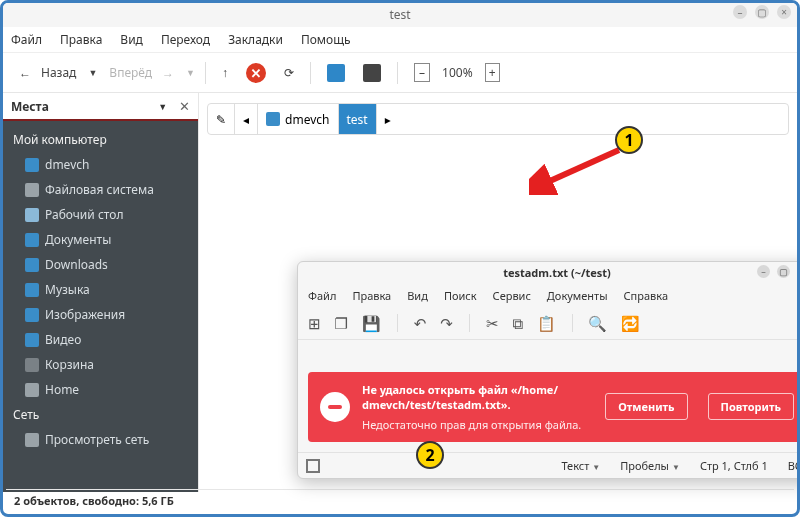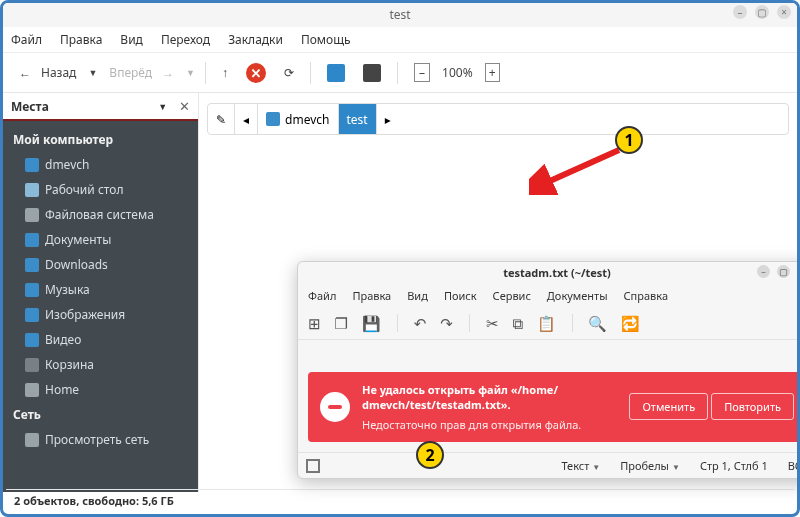--- a/index.html
+++ b/index.html
@@ -12,21 +12,21 @@
   .toolbar { height: 40px; display: flex; align-items: center; padding: 0 10px; gap: 6px; font-size:12px; color:#444; border-bottom:1px solid #e6e6e6;}
   .sep { width:1px; height:22px; background:#ddd; margin:0 4px;}
   .tbtn { padding:4px 6px; border-radius:3px; display:flex; align-items:center; gap:4px; }
   .ico { width:18px; height:18px; display:inline-block; }
   .red-circle{width:20px;height:20px;border-radius:50%;background:#dd3b25;display:flex;align-items:center;justify-content:center;color:#fff;font-weight:bold;font-size:13px;}
   .body { display:flex; height: calc(100% - 24px - 26px - 40px - 22px); }
   .sidebar { width:196px; background:#fff; border-right:1px solid #e6e6e6; display:flex; flex-direction:column; font-size:12px;}
   .side-head { height:28px; display:flex; align-items:center; justify-content:space-between; padding:0 8px; border-bottom:2px solid #7f1d1d; font-weight:bold; color:#333;}
   .side-head .x { font-weight:normal; color:#666; font-size:13px;}
   .side-tree { flex:1; background:#434a4f; color:#d8dee2; overflow:auto; padding:6px 0 10px;}
-  .cat { padding:4px 10px; font-weight:bold; color:#f0f0f0; }
+  .cat { padding:4px 10px; font-weight:normal; color:#f0f0f0; }
   .item { padding:4px 10px 4px 22px; display:flex; align-items:center; gap:6px; }
   .ficon { width:14px;height:14px; background:#3a8dc8; border-radius:2px; position:relative; }
   .ficon.light{background:#8bb9d8;}
   .ficon.dark{background:#9aa3a8;}
   .ficon.trash{background:#7a8186;}
   .main { flex:1; position:relative; background:#fff; }
   .pathbar { height:32px; margin:10px 8px 0 8px; display:flex; align-items:center; border:1px solid #ddd; border-radius:4px; font-size:12px; }
   .pathbtn{padding:0 8px;height:100%;display:flex;align-items:center;border-right:1px solid #ddd;}
   .pathbtn.active{background:#2e87c8;color:#fff;}
   .icons-area{padding:30px 30px; display:flex; gap:90px;}
@@ -53,21 +53,21 @@
   .ebtn.close{background:#31a3e0;color:#fff;}
   .e-menu{height:22px;padding:0 10px;display:flex;gap:16px;align-items:center;font-size:11px;color:#333;}
   .e-tool{height:34px;padding:0 10px;display:flex;align-items:center;gap:14px;color:#555;font-size:15px;border-bottom:1px solid #e2e2e2;}
   .tsep{width:1px;height:18px;background:#ddd;margin:0 2px;}
   .e-body{flex:1;padding:10px;display:flex;align-items:flex-end;}
   .errbar{flex:1;background:#ed3f49;color:#fff;border-radius:4px;padding:10px 12px;display:flex;align-items:center;gap:12px;font-size:11px;}
   .errico{width:30px;height:30px;border-radius:50%;background:#fff;display:flex;align-items:center;justify-content:center;}
   .errico span{width:14px;height:4px;background:#ed3f49;border-radius:2px;}
   .errtxt{flex:1;line-height:1.4;}
   .errtxt .bold{font-weight:bold;}
-  .ebtns-row{display:flex;gap:3px;}
+  .ebtns-row{display:flex;gap:20px;font-weight:bold;}
   .obtn{border:1px solid rgba(255,255,255,0.7);padding:5px 12px;border-radius:3px;font-size:11px;}
   .e-status{height:26px;border-top:1px solid #e2e2e2;display:flex;align-items:center;font-size:11px;color:#333;padding:0 8px;gap:20px;}
   .e-status .grow{flex:1;}
   .tri{font-size:8px;color:#666;margin-left:3px;}
   .sqico{width:14px;height:14px;border:2px solid #777;}
 </style>
 </head>
 <body>
 
 <div class="titlebar">
@@ -135,26 +135,26 @@
         <span class="x">✕</span>
       </div>
     </div>
     <div class="side-tree">
       <div class="cat">Мой компьютер</div>
       <div class="item">
           <span class="ficon"></span>
           <span>dmevch</span>
         </div>
       <div class="item">
+          <span class="ficon dark"></span>
+          <span>Файловая система</span>
+        </div>
+      <div class="item">
           <span class="ficon light"></span>
           <span>Рабочий стол</span>
-        </div>
-      <div class="item">
-          <span class="ficon dark"></span>
-          <span>Файловая система</span>
         </div>
       <div class="item">
           <span class="ficon"></span>
           <span>Документы</span>
         </div>
       <div class="item">
           <span class="ficon"></span>
           <span>Downloads</span>
         </div>
       <div class="item">

